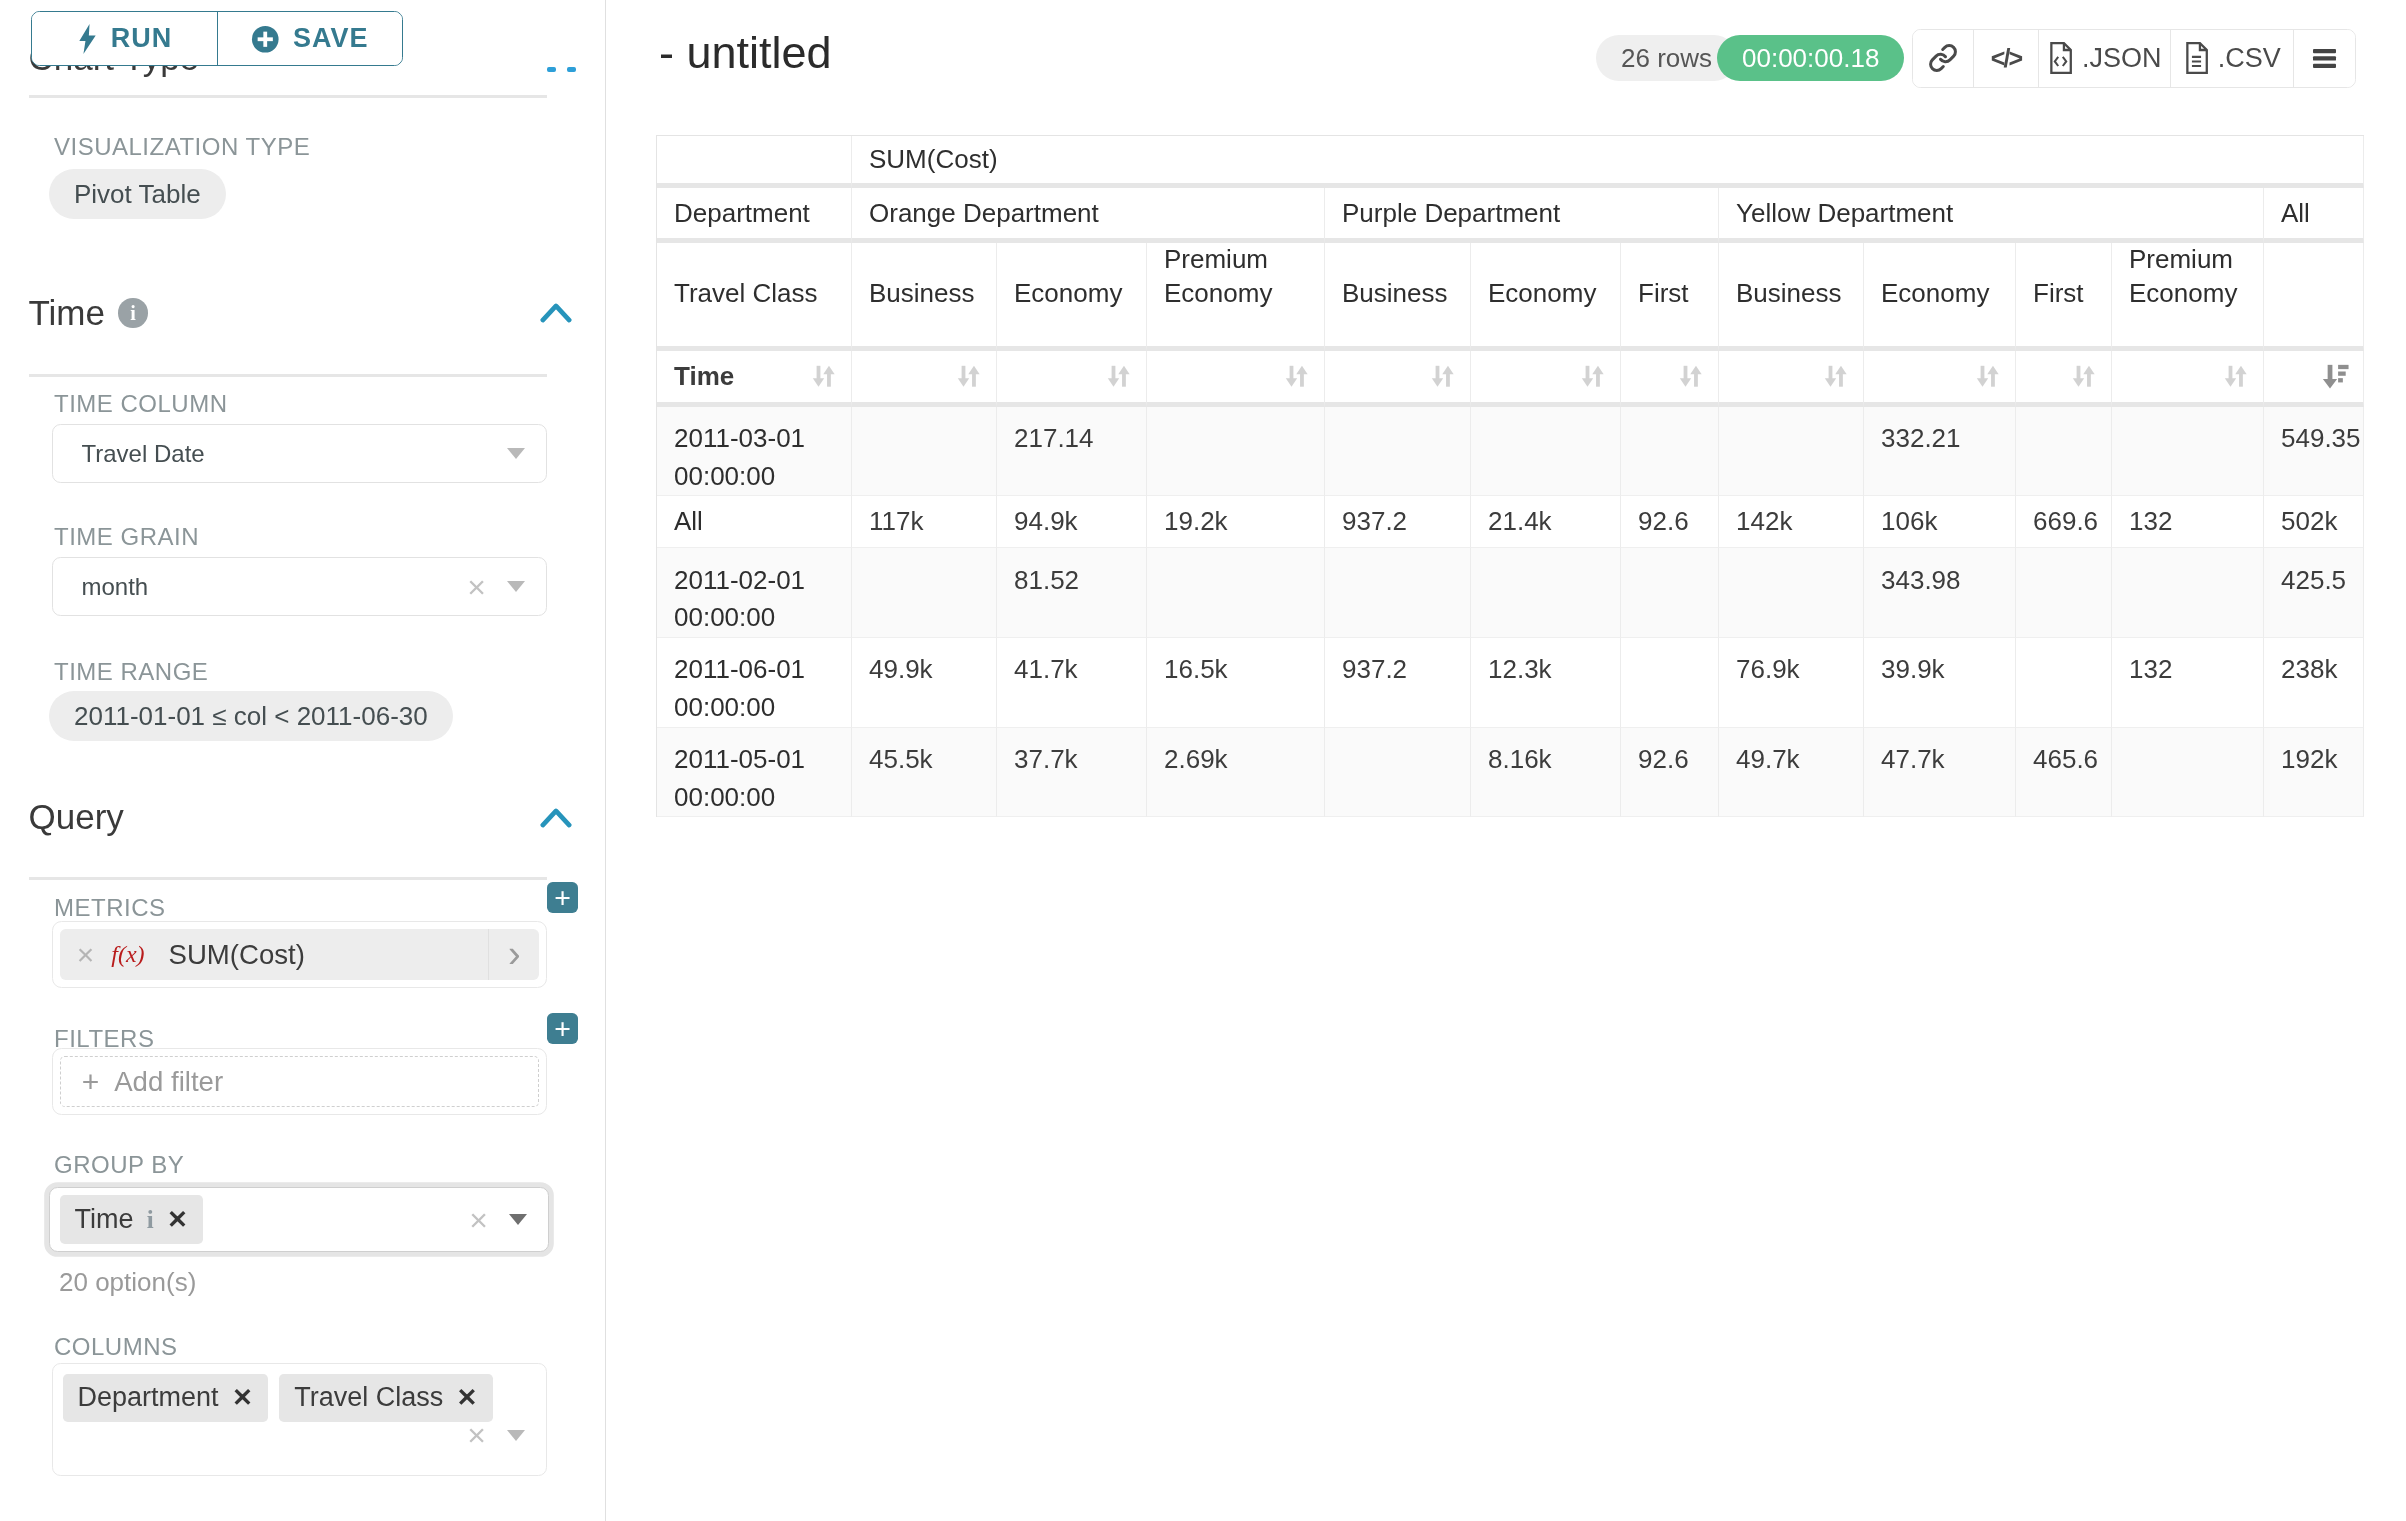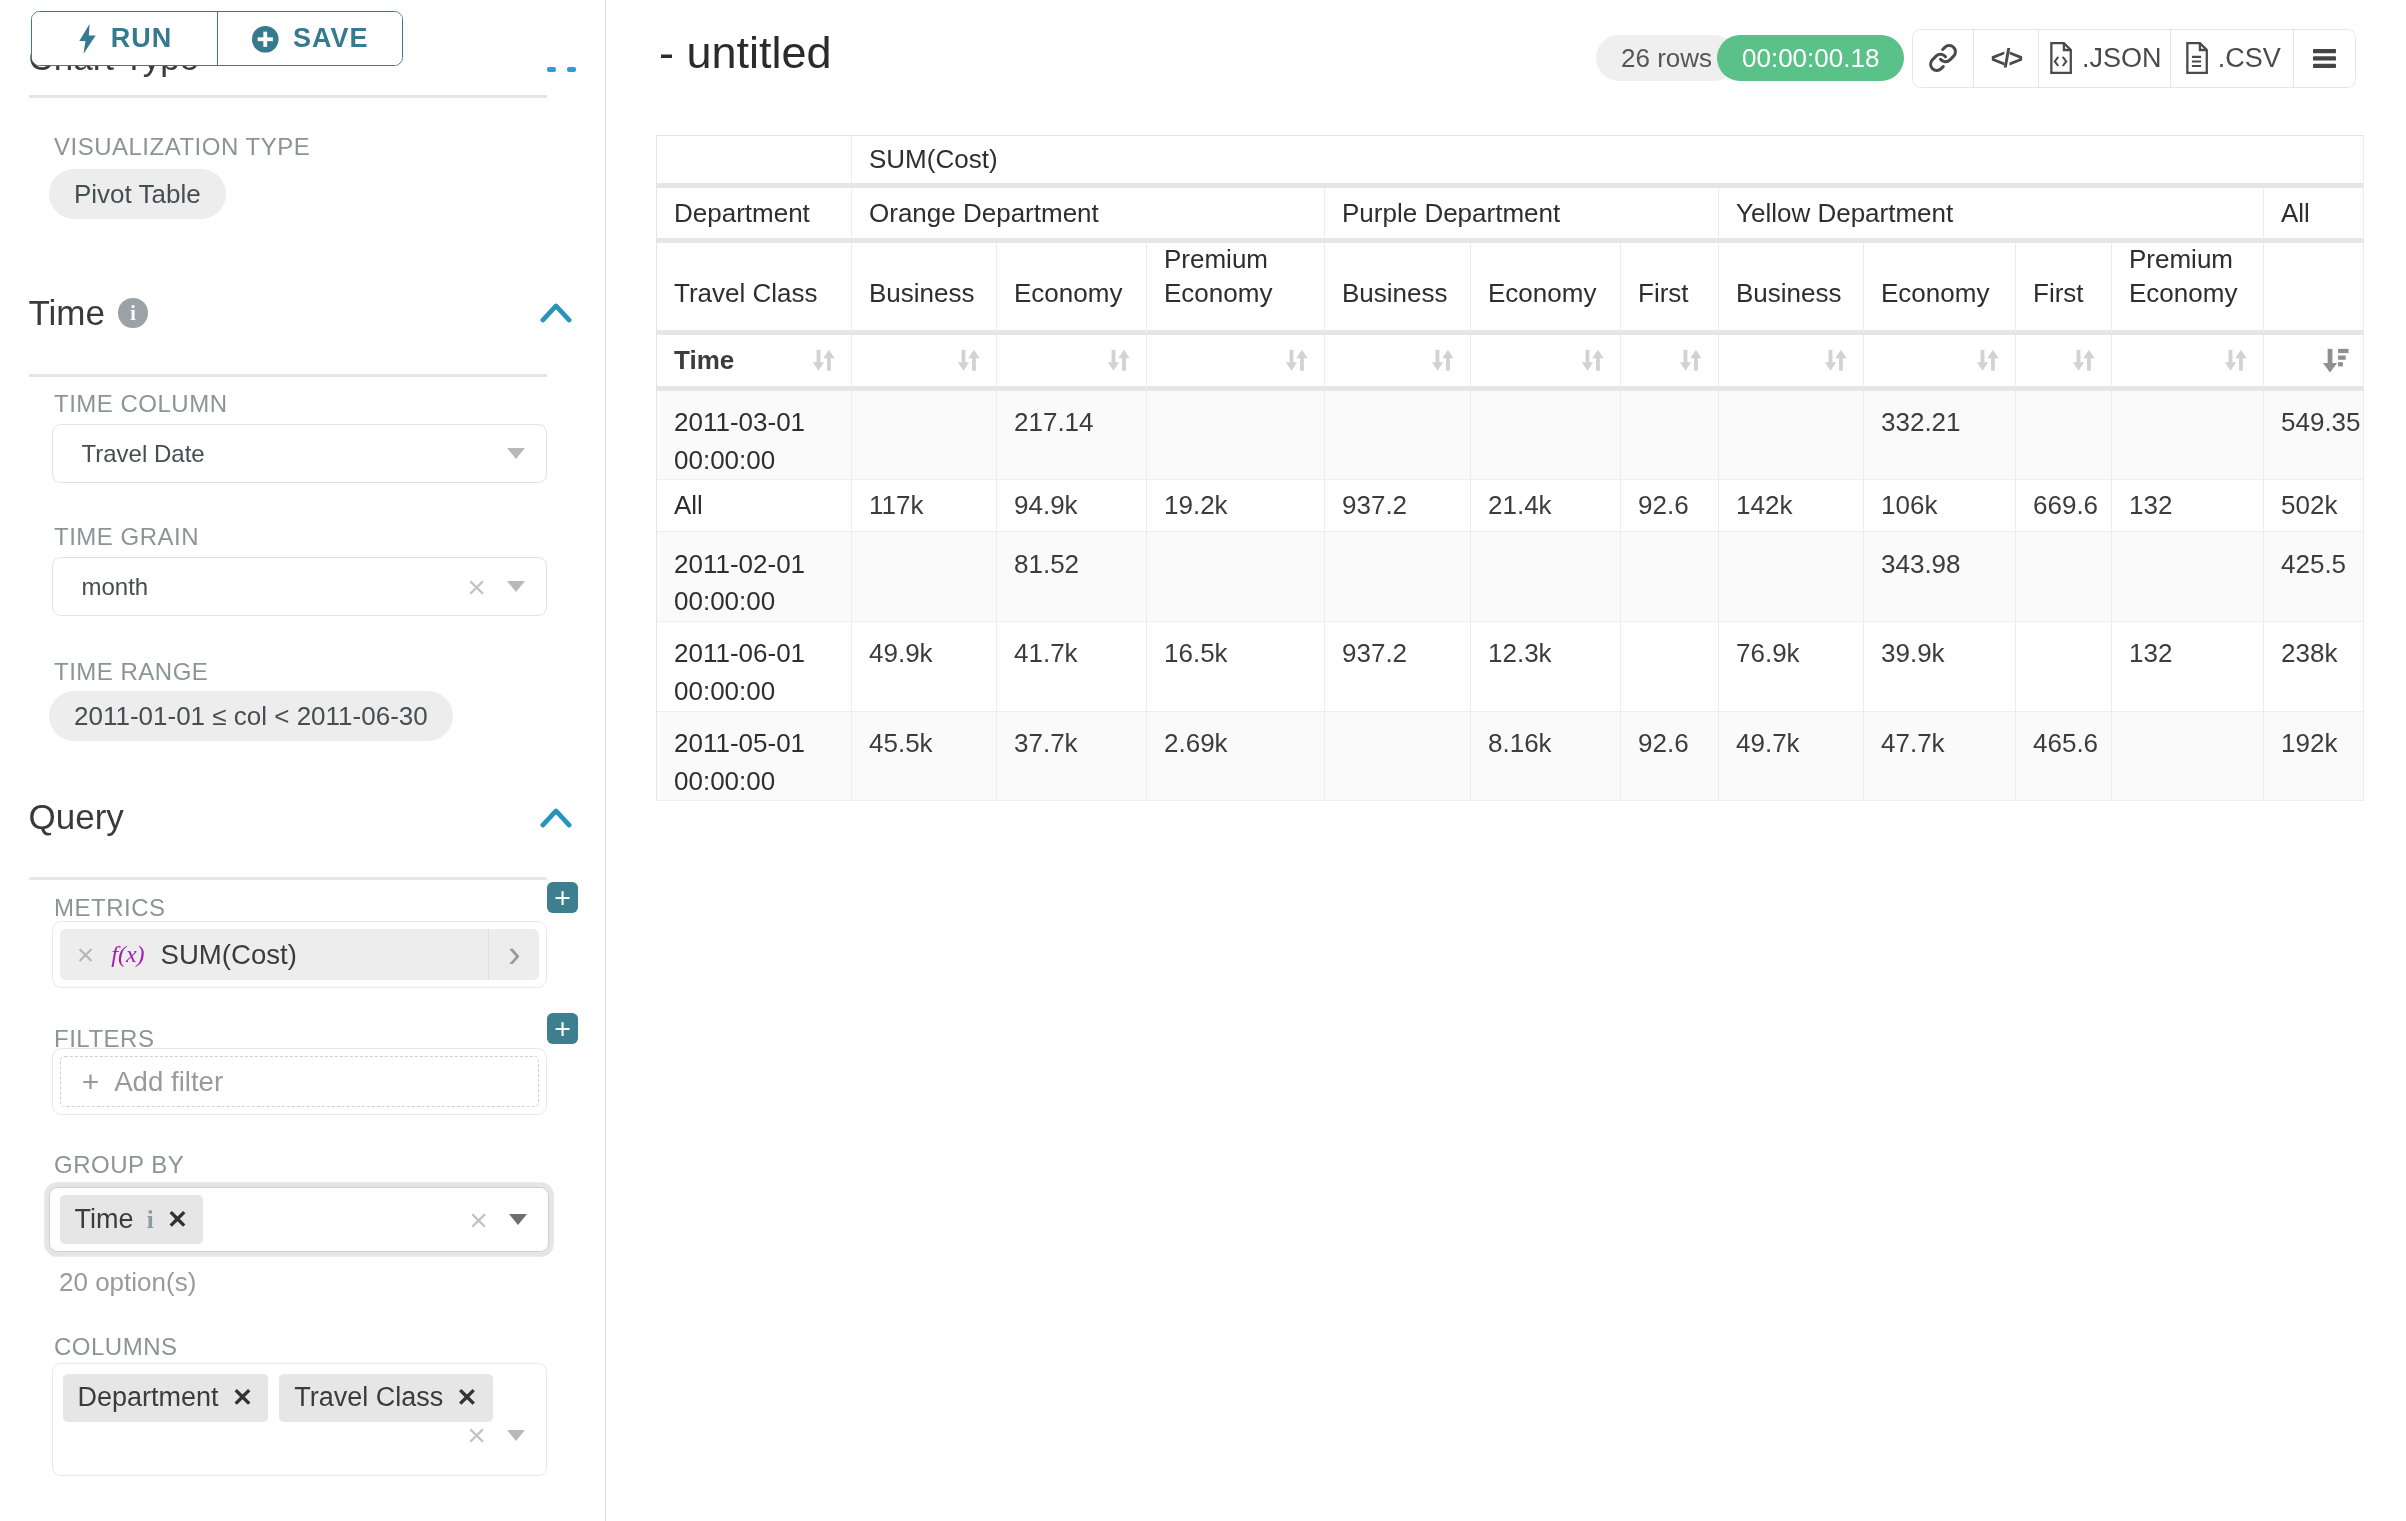--- a/index.html
+++ b/index.html
@@ -23,21 +23,21 @@
   .select-box { position:absolute; left:52px; width:495px; background:#fff; border:1.9px solid #e2e2e2; border-radius:8.6px; display:flex; align-items:center; }
   .select-box .value { font-size:24px; color:#454e51; padding-left:28.5px; }
   .caret-down { width:0; height:0; border-left:9.5px solid transparent; border-right:9.5px solid transparent; border-top:11.4px solid #b9b9b9; }
   .caret-dark { border-top-color:#6f6f6f; }
   .clear-x { color:#c2c2c2; font-size:32px; line-height:1; }
   .select-right { position:absolute; right:21px; display:flex; align-items:center; gap:21px; }
   .plus-btn { position:absolute; width:31px; height:31px; background:#3e7e91; border-radius:5.7px; color:#fff; font-size:28.5px; display:flex; align-items:center; justify-content:center; cursor:pointer; line-height:1; }
   .metric-box { position:absolute; left:52px; width:495px; height:67px; border:1.9px solid #e8e8e8; border-radius:9.5px; background:#fff; padding:6.7px; }
   .metric-pill { display:flex; align-items:center; height:100%; background:#ededed; border-radius:5.7px; position:relative; }
   .metric-x { padding:0 17px; color:#b5b5b5; font-size:30px; }
-  .metric-fx { font-family:"Liberation Serif",serif; font-style:italic; font-size:24px; color:#a21caf; margin-right:16px; }
+  .metric-fx { font-family:"Liberation Serif",serif; font-style:italic; font-size:24px; color:#b91c1c; margin-right:24px; }
   .metric-name { font-size:27.6px; color:#3c3c3c; }
   .metric-chevron { position:absolute; right:0; top:0; bottom:0; width:51px; display:flex; align-items:center; justify-content:center; border-left:1.9px solid #e0e0e0; color:#9a9a9a; font-size:38px; }
   .filter-box { position:absolute; left:52px; width:495px; height:67px; border:1.9px solid #e8e8e8; border-radius:9.5px; background:#fff; padding:6.7px; }
   .filter-dashed { display:flex; align-items:center; gap:15px; height:100%; border:1.9px dashed #cfcfcf; border-radius:4.8px; color:#9a9a9a; font-size:27.6px; padding-left:21px; }
   .tag { display:inline-flex; align-items:center; gap:13.3px; background:#e6e6e6; border-radius:4.8px; padding:8.6px 15px; font-size:27px; color:#3c3c3c; }
   .tag .tag-x { font-weight:bold; font-size:25px; color:#333; cursor:pointer; }
   .tag .tag-i { color:#8f9aa0; font-weight:bold; font-size:25px; font-family:"Liberation Serif",serif; }
   .gb-box { position:absolute; left:49px; width:500px; height:65px; background:#fff; border:1.9px solid #cfcfcf; border-radius:8.6px; box-shadow:0 0 0 4.8px #e5e5e5; display:flex; align-items:center; padding-left:9.5px; }
   .cols-box { position:absolute; left:52px; width:495px; height:113px; background:#fff; border:1.9px solid #e8e8e8; border-radius:8.6px; padding:9.5px; }
   .options-note { position:absolute; left:59px; font-size:26px; color:#9a9a9a; }
@@ -49,21 +49,21 @@
   .timer-pill { position:absolute; left:1110px; top:35px; height:46px; display:flex; align-items:center; background:#5ac189; border-radius:25px; padding:0 25px; font-size:26px; color:#fff; }
   .toolbar { position:absolute; left:1305px; top:28.5px; height:59px; display:flex; border:1.9px solid #e6e6e6; border-radius:8.6px; overflow:hidden; background:#fff; }
   .tb-btn { display:flex; align-items:center; justify-content:center; gap:7.6px; height:100%; border:none; background:#fff; cursor:pointer; color:#4a4a4a; font-size:27px; }
   .tb-btn + .tb-btn { border-left:1.9px solid #e6e6e6; }
   .code-glyph { font-size:25px; font-weight:bold; color:#4a4a4a; letter-spacing:-1.9px; }
 
   
   table.pivot { position:absolute; left:49px; top:135px; border-collapse:separate; border-spacing:0; table-layout:fixed; width:1706px; border-top:1.9px solid #e4e4e4; border-left:1.9px solid #e4e4e4; font-size:26px; color:#3c3c3c; }
   table.pivot td, table.pivot th { font-weight:normal; text-align:left; padding:0 0 0 17px; border-right:1.9px solid #ececec; overflow:hidden; white-space:normal; }
   tr.h-row td { border-bottom:5.7px solid #e6e6e6; background:#fff; vertical-align:middle; color:#2e2e2e; }
-  tr.h-row.tc-row td { vertical-align:bottom; padding-bottom:19px; line-height:1.3; }
+  tr.h-row.tc-row td { vertical-align:bottom; padding-bottom:35px; line-height:1.3; }
   tr.sort-row td { border-bottom:5.7px solid #e6e6e6; background:#fff; vertical-align:middle; }
   tr.sort-row td .sort-wrap { display:flex; align-items:center; justify-content:space-between; padding-right:13.3px; }
   tr.sort-row td .sort-only { display:flex; justify-content:flex-end; padding-right:13.3px; }
   td.row-label { font-weight:bold; color:#2e2e2e; }
   tr.b-row td { border-bottom:1.9px solid #efefef; vertical-align:top; padding-top:13.3px; line-height:1.45; }
   tr.b-row.stripe td { background:#fafafa; }
   tr.b-row.total-row td { vertical-align:middle; padding-top:0; }
   .sort-ico { flex:0 0 auto; }
 </style>
 </head>

